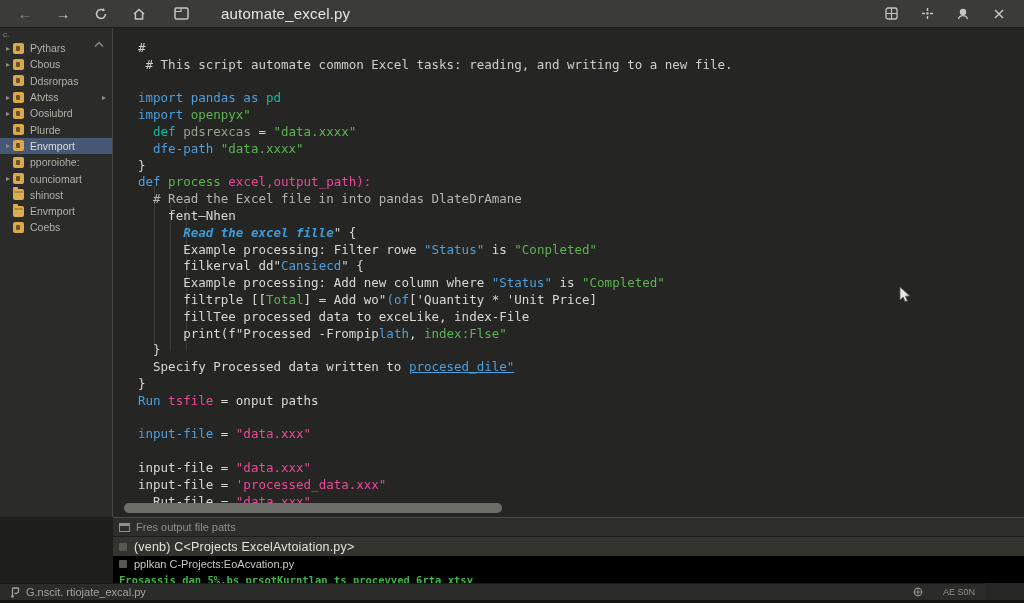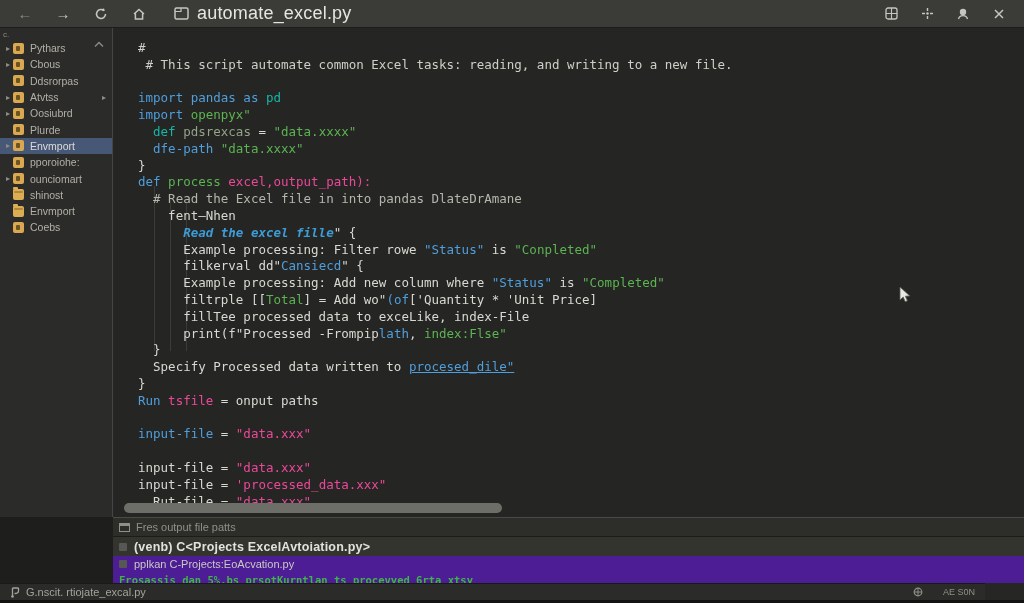--- a/index.html
+++ b/index.html
@@ -5,21 +5,21 @@
   * { margin:0; padding:0; box-sizing:border-box; }
   html,body { width:1024px; height:603px; overflow:hidden; background:#151513; }
   body { font-family:"Liberation Sans", sans-serif; position:relative; }
   .app { position:absolute; inset:0; width:1024px; height:603px; background:#262624; }
 
   
   .toolbar { position:absolute; top:0; left:0; width:1024px; height:28px; background:#3b3b38; border-bottom:1px solid #1d1d1b; display:flex; align-items:center; }
   .tb-icon { width:26px; height:22px; display:flex; align-items:center; justify-content:center; color:#c6c6c0; font-size:15px; margin-left:12px; cursor:default; }
   .tb-icon.dim { color:#8c8c86; }
   .tab-chip { display:flex; align-items:center; gap:8px; margin-left:22px; }
-  .tab-title { color:#e6e6e0; font-size:18px; letter-spacing:.2px; }
+  .tab-title { color:#e6e6e0; font-size:15px; letter-spacing:.2px;margin-left:24px; }
   .tb-right { margin-left:auto; display:flex; align-items:center; gap:10px; padding-right:12px; }
   .tb-right .tb-icon { margin-left:0; }
 
   
   .sidebar { position:absolute; top:28px; left:0; width:113px; height:489px; background:#2b2b29; border-right:1px solid #454543; }
   .sb-corner { position:absolute; top:2px; left:3px; font-size:8px; color:#8a8a84; }
   .sb-chevron { position:absolute; top:6px; right:8px; color:#8a8a84; }
   .tree { position:absolute; top:12px; left:0; width:100%; }
   .tree-row { position:relative; display:flex; align-items:center; height:16.3px; padding-left:3px; }
   .tree-row.selected { background:#475877; }
@@ -45,26 +45,26 @@
   .c-pink{ color:#14b8a6; }
   .c-wh  { color:#d9d9d3; }
   .c-cm  { color:#cfcfc7; }
   .c-cm2 { color:#b4b6ad; }
   .c-dg  { color:#93a289; }
   .indent-guide { position:absolute; width:1px; background:#3b3b38; }
   .hscroll { position:absolute; left:10px; top:475px; width:378px; height:10px; background:#6e6e68; border-radius:5px; }
 
   
   .panel-left-void { position:absolute; top:517px; left:0; width:113px; height:66px; background:#1e1e1c; }
-  .panel { position:absolute; top:517px; left:113px; width:911px; height:66px; background:#4c1d95; border-top:1px solid #4a4a46; }
+  .panel { position:absolute; top:517px; left:113px; width:911px; height:66px; background:#000000; border-top:1px solid #4a4a46; }
   .panel-header { height:19px; background:#2d2d2a; display:flex; align-items:center; padding-left:6px; gap:6px; border-bottom:1px solid #1c1c1a; }
   .panel-header-text { color:#8f9089; font-size:11px; }
   .ph-icon { width:11px; height:9px; border:1px solid #8f9089; border-top-width:3px; }
   .trow { display:flex; align-items:center; height:16px; padding-left:6px; gap:7px; color:#c9c9c2; font-size:11px; font-family:"Liberation Sans", sans-serif; }
-  .trow.hl { height:19px; background:#34342f; color:#e2e2dc; font-size:12.5px; font-weight:bold; letter-spacing:.2px; }
+  .trow.hl { height:19px; background:#34342f; color:#e2e2dc; font-size:12.5px; font-weight:normal; letter-spacing:.2px; }
   .trow.green { color:#3fb549; font-family:"DejaVu Sans Mono", monospace; font-size:10.5px; font-weight:bold; }
   .picon { width:8px; height:8px; flex:0 0 8px; background:#575753; border-radius:1px; }
 
   
   .statusbar { position:absolute; top:583px; left:0; width:985px; height:17px; background:#2b2b29; border-top:1px solid #191917; display:flex; align-items:center; padding:0 10px; }
   .status-left { display:flex; align-items:center; gap:5px; color:#a3a39c; font-size:11px; }
   .status-right { margin-left:auto; display:flex; align-items:center; gap:20px; color:#8f8f89; font-size:9px; }
   .bottom-edge { position:absolute; top:600px; left:0; width:1024px; height:3px; background:#121210; }
 
   

